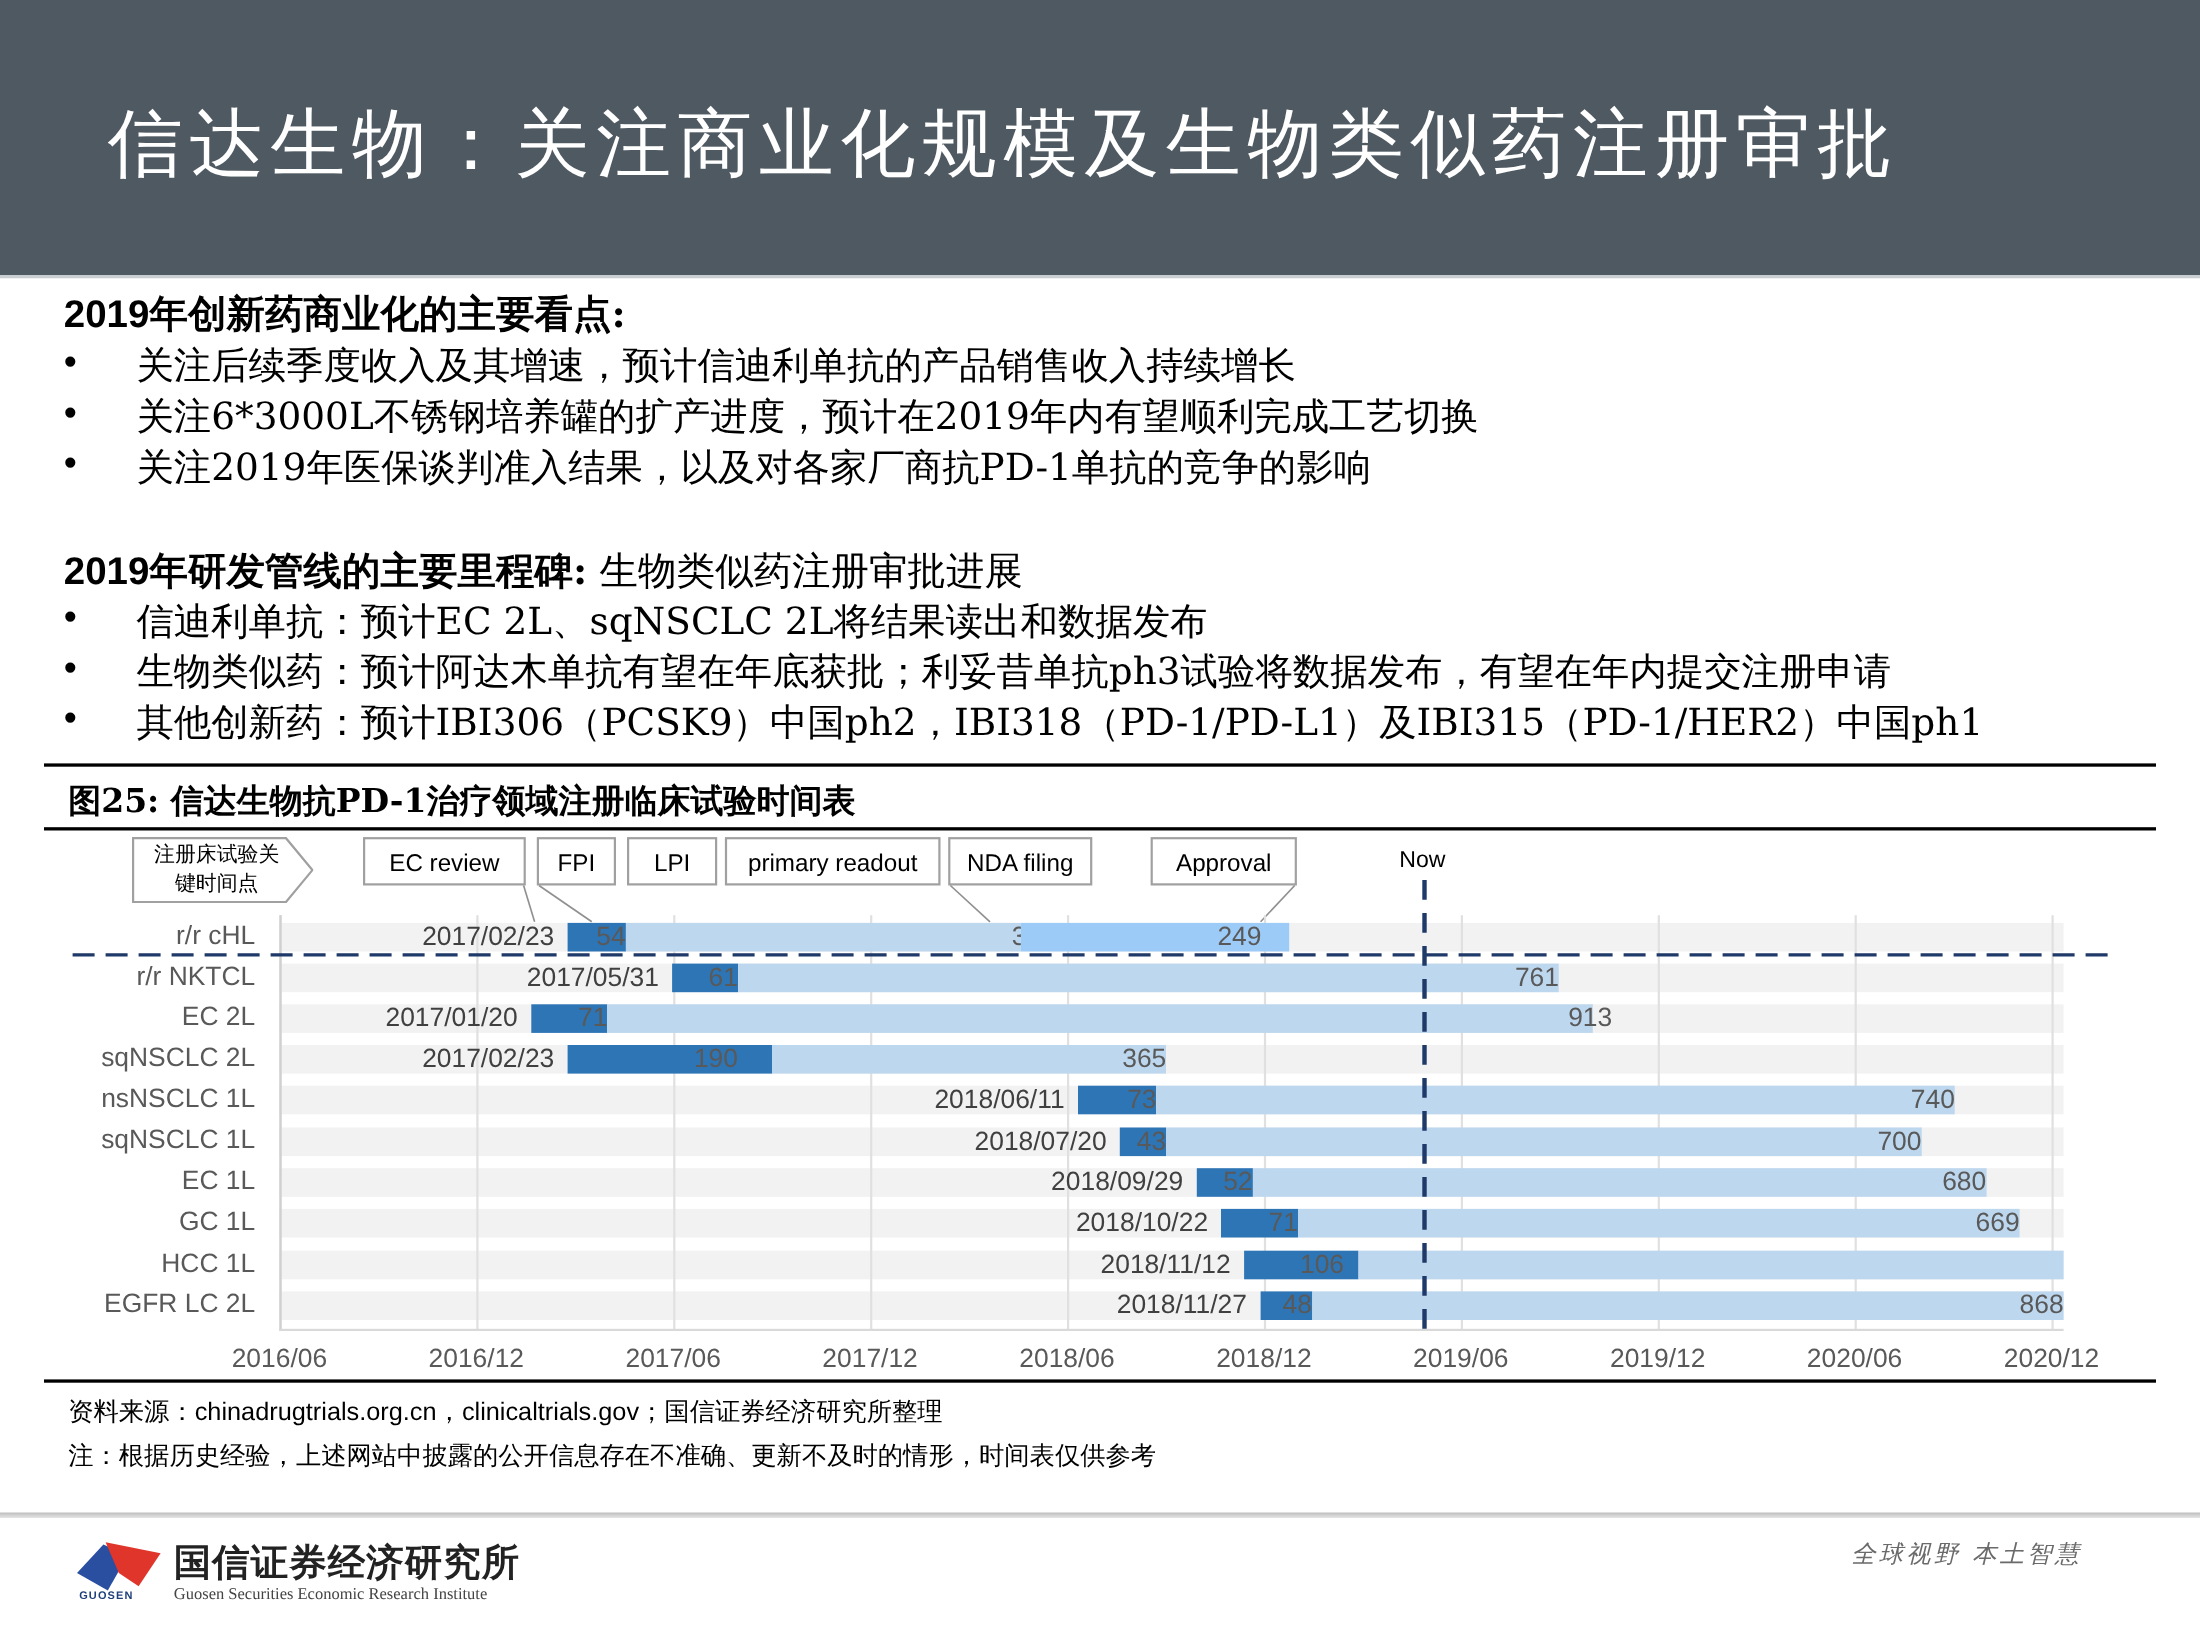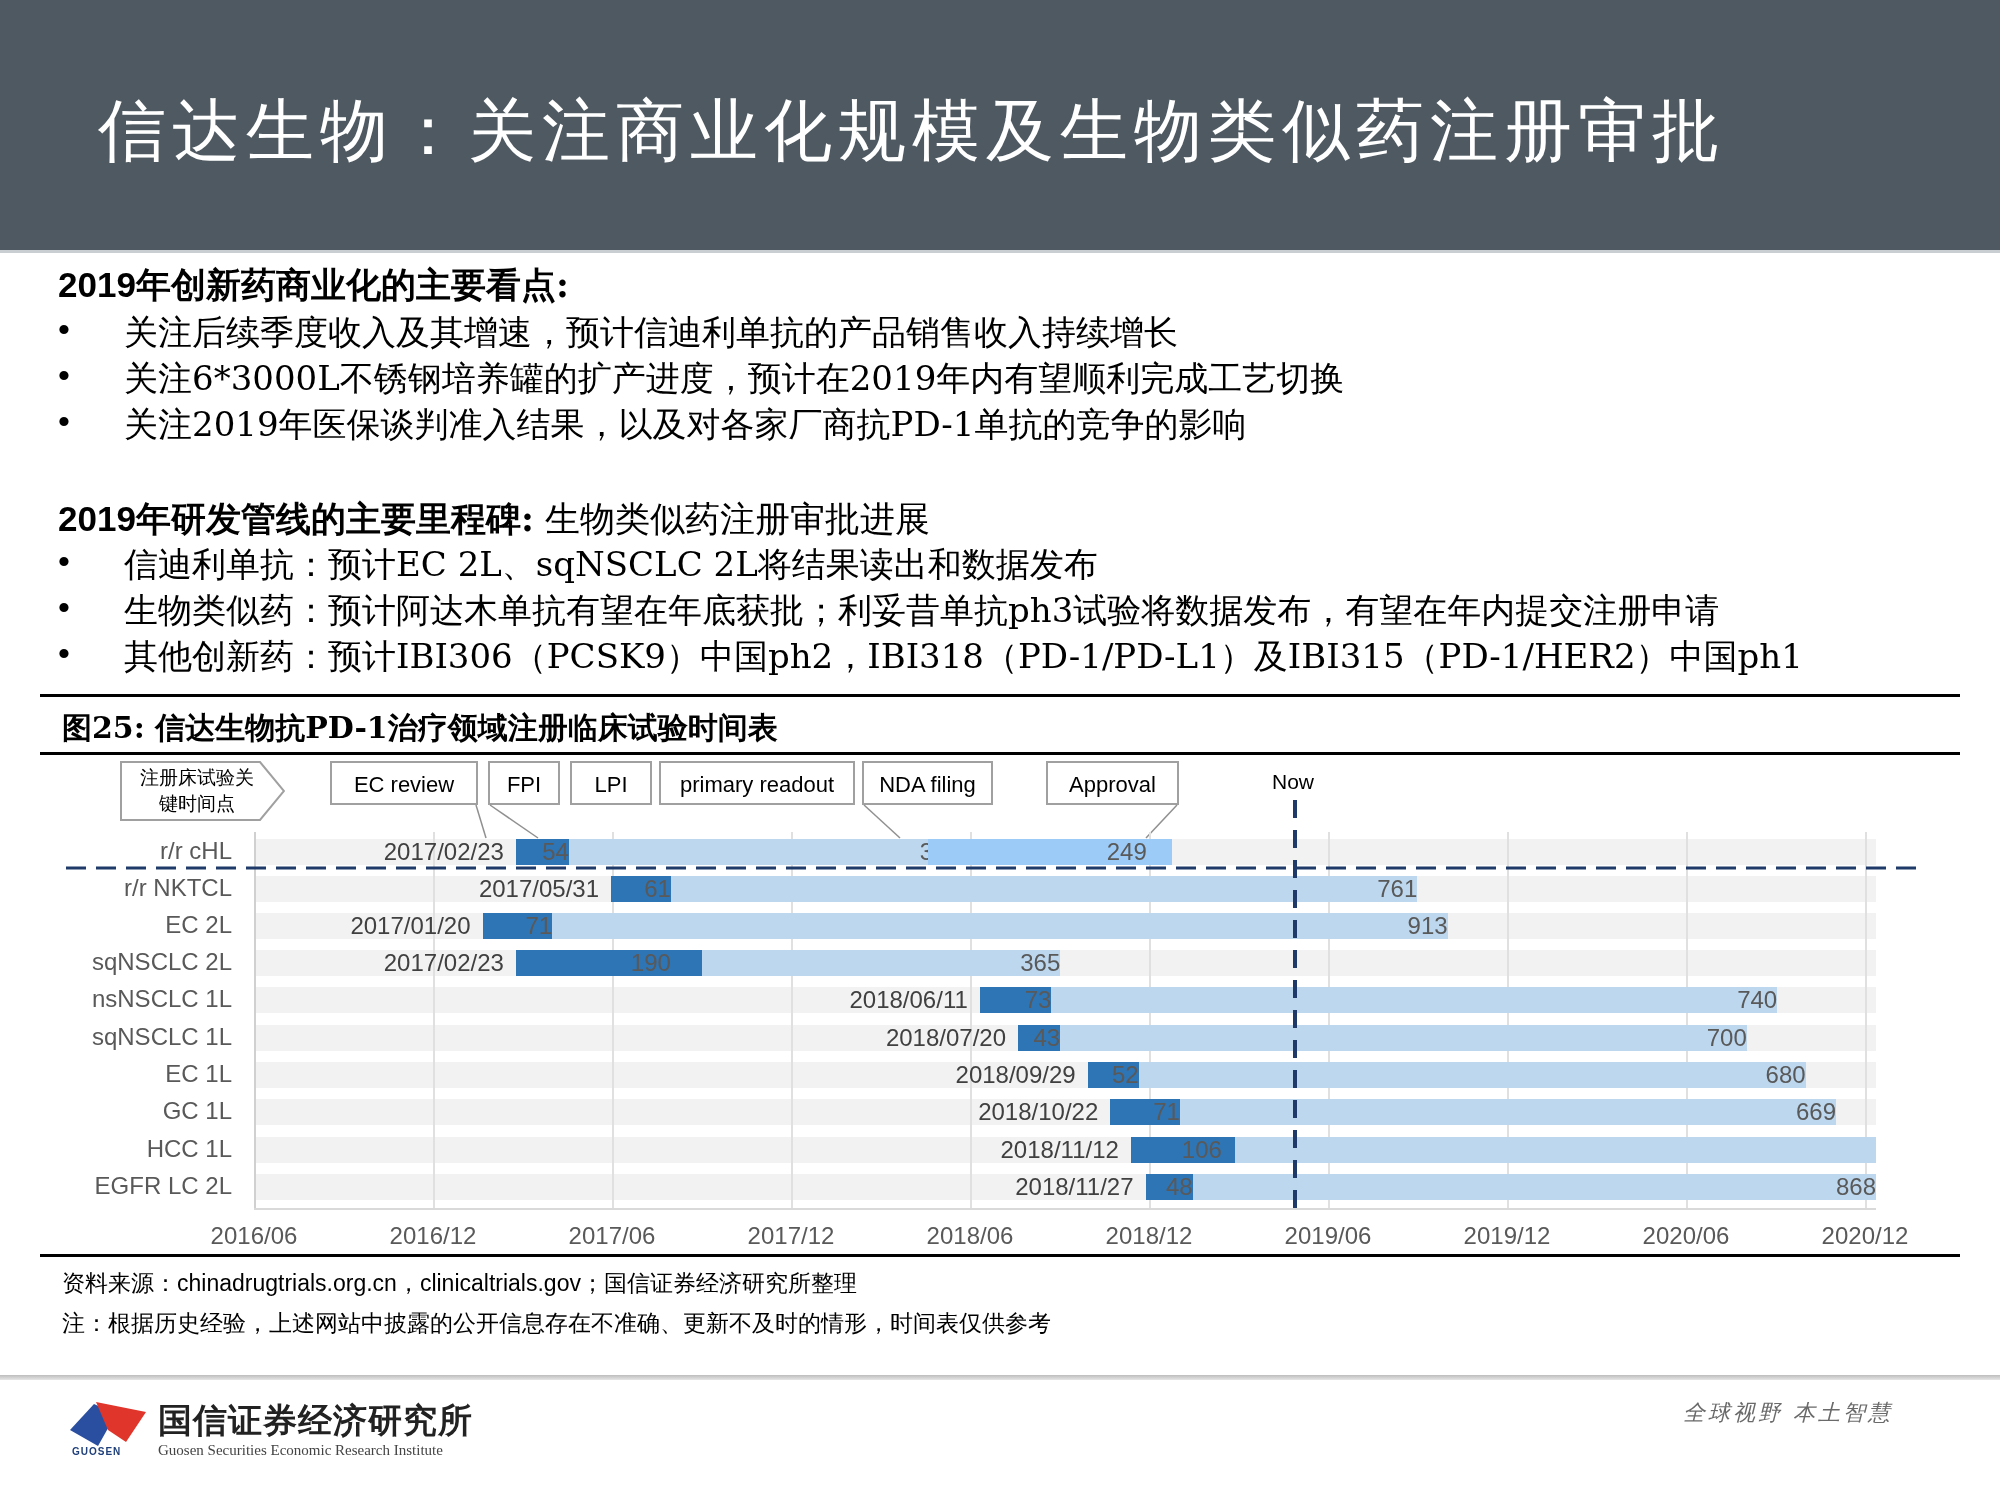--- a/index.html
+++ b/index.html
@@ -151,21 +151,21 @@
       <div class="datelbl" style="left:399.01917808219173px;top:876px;">2017/05/31</div>
       <div class="bar-dark" style="left:611.0191780821917px;top:876px;width:59.83013698630137px;"></div>
       <div class="barlbl" style="left:611.0191780821917px;top:876px;width:59.83013698630137px;">61</div>
       <div class="bar-light" style="left:670.8493150684931px;top:876px;width:746.4054794520548px;"></div>
       <div class="barlbl" style="left:670.8493150684931px;top:876px;width:746.4054794520548px;">761</div>
       <div class="ylabel" style="left:32px;top:911px;">EC 2L</div>
       <div class="datelbl" style="left:270.53150684931506px;top:913px;">2017/01/20</div>
       <div class="bar-dark" style="left:482.53150684931506px;top:913px;width:69.63835616438357px;"></div>
       <div class="barlbl" style="left:482.53150684931506px;top:913px;width:69.63835616438357px;">71</div>
       <div class="bar-light" style="left:552.1698630136987px;top:913px;width:895.4904109589041px;"></div>
-      <div class="barlbl" style="left:552.1698630136987px;top:913px;width:895.4904109589041px;">913</div>
+      <div class="barlbl" style="left:552.1698630136987px;top:913px;width:895.4904109589041px;padding-left:18px;">913</div>
       <div class="ylabel" style="left:32px;top:948px;">sqNSCLC 2L</div>
       <div class="datelbl" style="left:303.87945205479446px;top:950px;">2017/02/23</div>
       <div class="bar-dark" style="left:515.8794520547945px;top:950px;width:186.35616438356163px;"></div>
       <div class="barlbl" style="left:515.8794520547945px;top:950px;width:155px;">190</div>
       <div class="bar-light" style="left:702.2356164383561px;top:950px;width:358px;"></div>
       <div class="barlbl" style="left:702.2356164383561px;top:950px;width:358px;">365</div>
       <div class="ylabel" style="left:32px;top:985px;">nsNSCLC 1L</div>
       <div class="datelbl" style="left:767.8082191780821px;top:987px;">2018/06/11</div>
       <div class="bar-dark" style="left:979.8082191780821px;top:987px;width:71.6px;"></div>
       <div class="barlbl" style="left:979.8082191780821px;top:987px;width:71.6px;">73</div>

